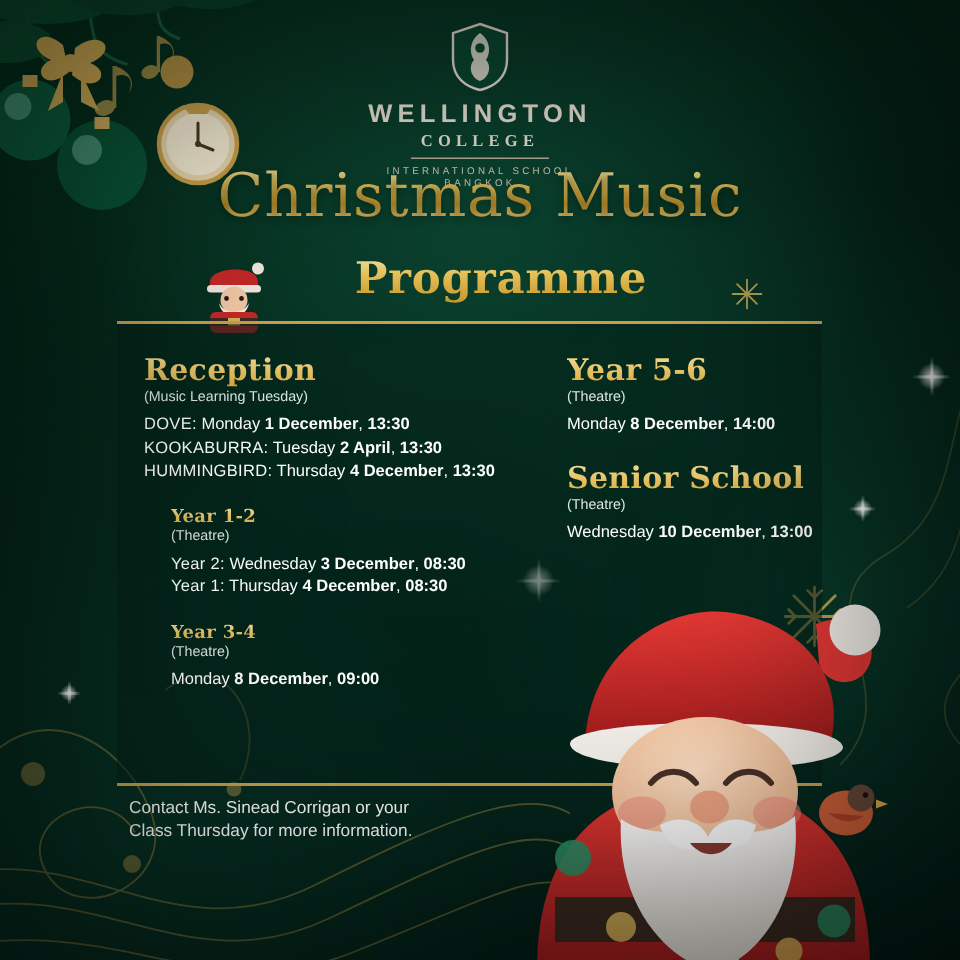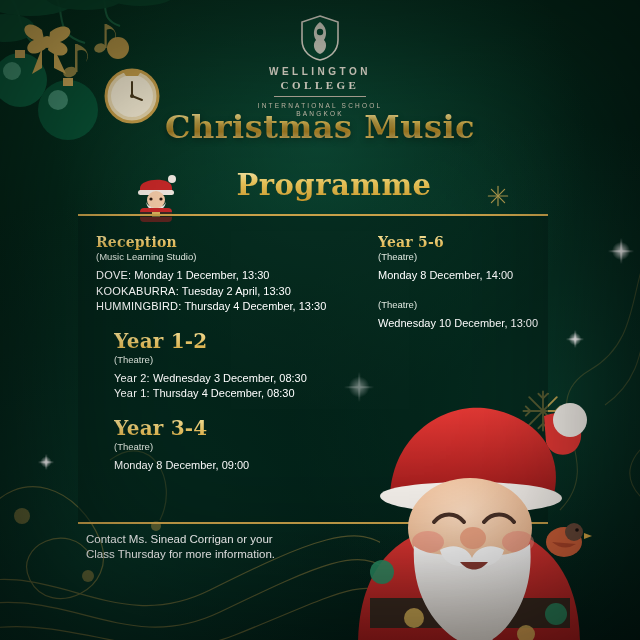--- a/index.html
+++ b/index.html
@@ -35,38 +35,38 @@
   }
   .sparkle:before{width:1.5px;height:100%;
     background:linear-gradient(to bottom,rgba(255,255,255,0),rgba(255,255,255,.9),rgba(255,255,255,0));}
   .sparkle:after{height:1.5px;width:100%;
     background:linear-gradient(to right,rgba(255,255,255,0),rgba(255,255,255,.9),rgba(255,255,255,0));}
 
   
   .crest{position:absolute;top:14px;left:0;right:0;text-align:center;}
   .crest-mark{display:block;margin:0 auto;}
   .crest-name{
-    color:#e9e4d6;letter-spacing:3.5px;font-size:10px;font-weight:700;margin-top:4px;
+    color:#e9e4d6;letter-spacing:3.5px;font-size:17px;font-weight:700;margin-top:4px;
   }
   .crest-name2{
     color:#e9e4d6;letter-spacing:3.5px;font-size:11px;font-weight:700;margin-top:2px;font-family:Liberation Serif, serif;
   }
   .crest-sub{
     color:#cfc7b4;letter-spacing:2.2px;font-size:6.5px;margin-top:5px;
   }
   .crest-sub2{
     color:#cfc7b4;letter-spacing:2.2px;font-size:6.5px;margin-top:1px;
   }
   .crest-rule{width:92px;height:1px;background:#b9b1a0;margin:5px auto 4px;}
 
   
   .title{
     position:absolute;top:108px;left:0;right:0;text-align:center;
     font-family:"DejaVu Serif", serif;
-    font-weight:700;font-size:32px;letter-spacing:.5px;
+    font-weight:400;font-size:40px;letter-spacing:.5px;
     background:linear-gradient(180deg,#fbefb7 0%,#e8c75f 32%,#c8992c 62%,#f3e3a4 100%);
     -webkit-background-clip:text;background-clip:text;color:transparent;
     text-shadow:0 2px 6px rgba(0,0,0,.35);
   }
   .subtitle{
     position:absolute;top:168px;left:0;right:0;text-align:center;
     font-family:"DejaVu Serif", serif;
     font-weight:700;font-size:29px;letter-spacing:.5px;
     background:linear-gradient(180deg,#fbefb7 0%,#e6c257 45%,#c9982b 100%);
     -webkit-background-clip:text;background-clip:text;color:transparent;padding-left:28px;
@@ -79,29 +79,29 @@
     border-top:2px solid #c9a14a;
     border-bottom:2px solid #c9a14a;
   }
   .panel-inner{position:absolute;inset:0;padding:16px 18px;box-sizing:border-box;}
 
   .col-left{position:absolute;left:18px;top:18px;width:280px;}
   .col-right{position:absolute;left:300px;top:18px;width:170px;}
 
   .grp-head{
     font-family:"DejaVu Serif", serif;
-    font-weight:700;font-size:14px;color:#e9c55c;letter-spacing:.2px;
+    font-weight:700;font-size:20px;color:#e9c55c;letter-spacing:.2px;
     background:linear-gradient(180deg,#f6e39d,#d9a93c);
     -webkit-background-clip:text;background-clip:text;color:transparent;
   }
-  .grp-head.sm{font-size:20px;}
+  .grp-head.sm{font-size:12px;}
   .venue{color:#dfe7df;font-size:9.5px;margin-top:1px;margin-bottom:6px;}
   .row{color:#ffffff;font-size:11px;line-height:15.5px;white-space:nowrap;}
   .row .lbl{letter-spacing:.2px;}
-  .row .b{font-weight:400;}
+  .row .b{font-weight:700;}
   .indent{margin-left:18px;}
   .gap-m{height:14px;}
 
   .contact{
     position:absolute;left:86px;top:532px;width:300px;
     color:#ffffff;font-size:11.5px;line-height:15px;
   }
 
   
   .santa{position:absolute;right:22px;bottom:-6px;width:300px;height:300px;}
@@ -261,21 +261,21 @@
     <circle cx="35" cy="31" r="1.6" fill="#2b1a12"></circle>
   </svg>
 
   <div class="panel">
     <div class="panel-inner">
 
       <div class="col-left">
 
         <div>
           <div class="grp-head">Reception</div>
-          <div class="venue">(Music Learning Studio)</div>
+          <div class="venue">(Music Learning Tuesday)</div>
           <div class="row">
             <span class="lbl">DOVE:</span>
             <span>Monday</span>
             <span class="b">1 December</span><span>,</span>
             <span class="b">13:30</span>
           </div>
           <div class="row">
             <span class="lbl">KOOKABURRA:</span>
             <span>Tuesday</span>
             <span class="b">2 April</span><span>,</span>
@@ -330,20 +330,21 @@
           <div class="row">
             <span>Monday</span>
             <span class="b">8 December</span><span>,</span>
             <span class="b">14:00</span>
           </div>
         </div>
 
         <div class="gap-m"></div>
 
         <div>
+          <div class="grp-head">Senior School</div>
           <div class="venue">(Theatre)</div>
           <div class="row">
             <span>Wednesday</span>
             <span class="b">10 December</span><span>,</span>
             <span class="b">13:00</span>
           </div>
         </div>
       </div>
 
     </div>

